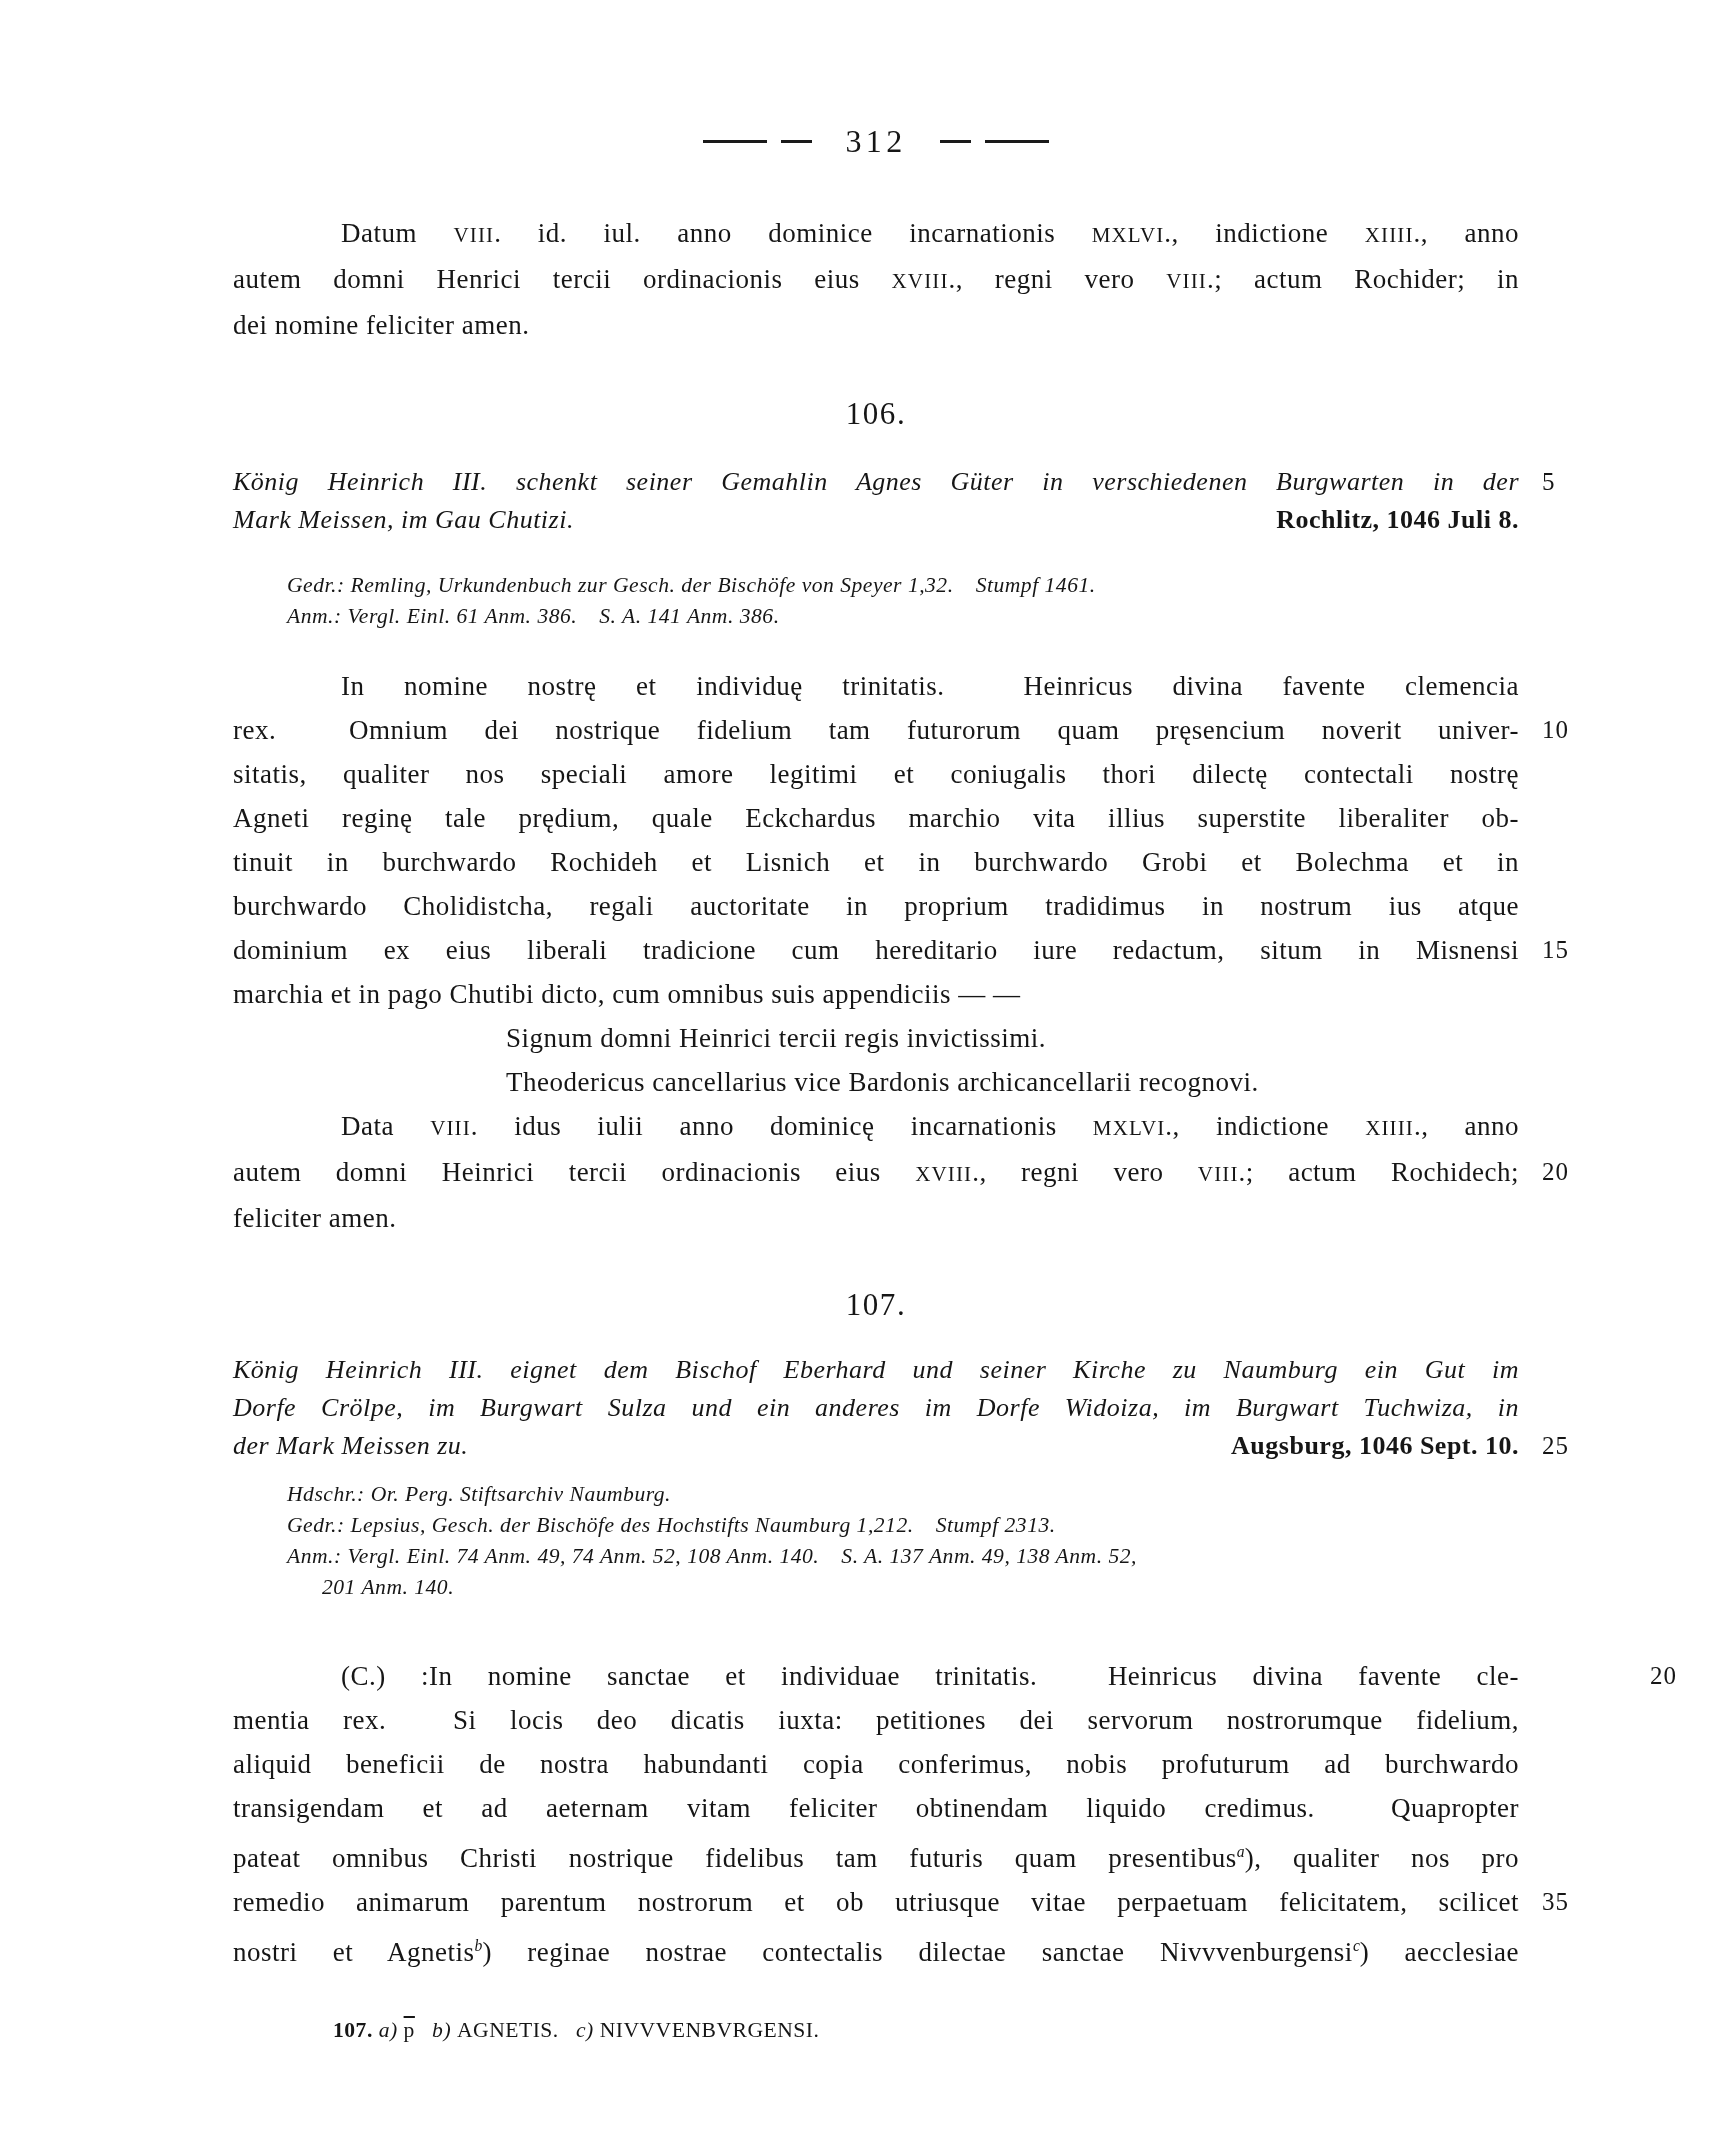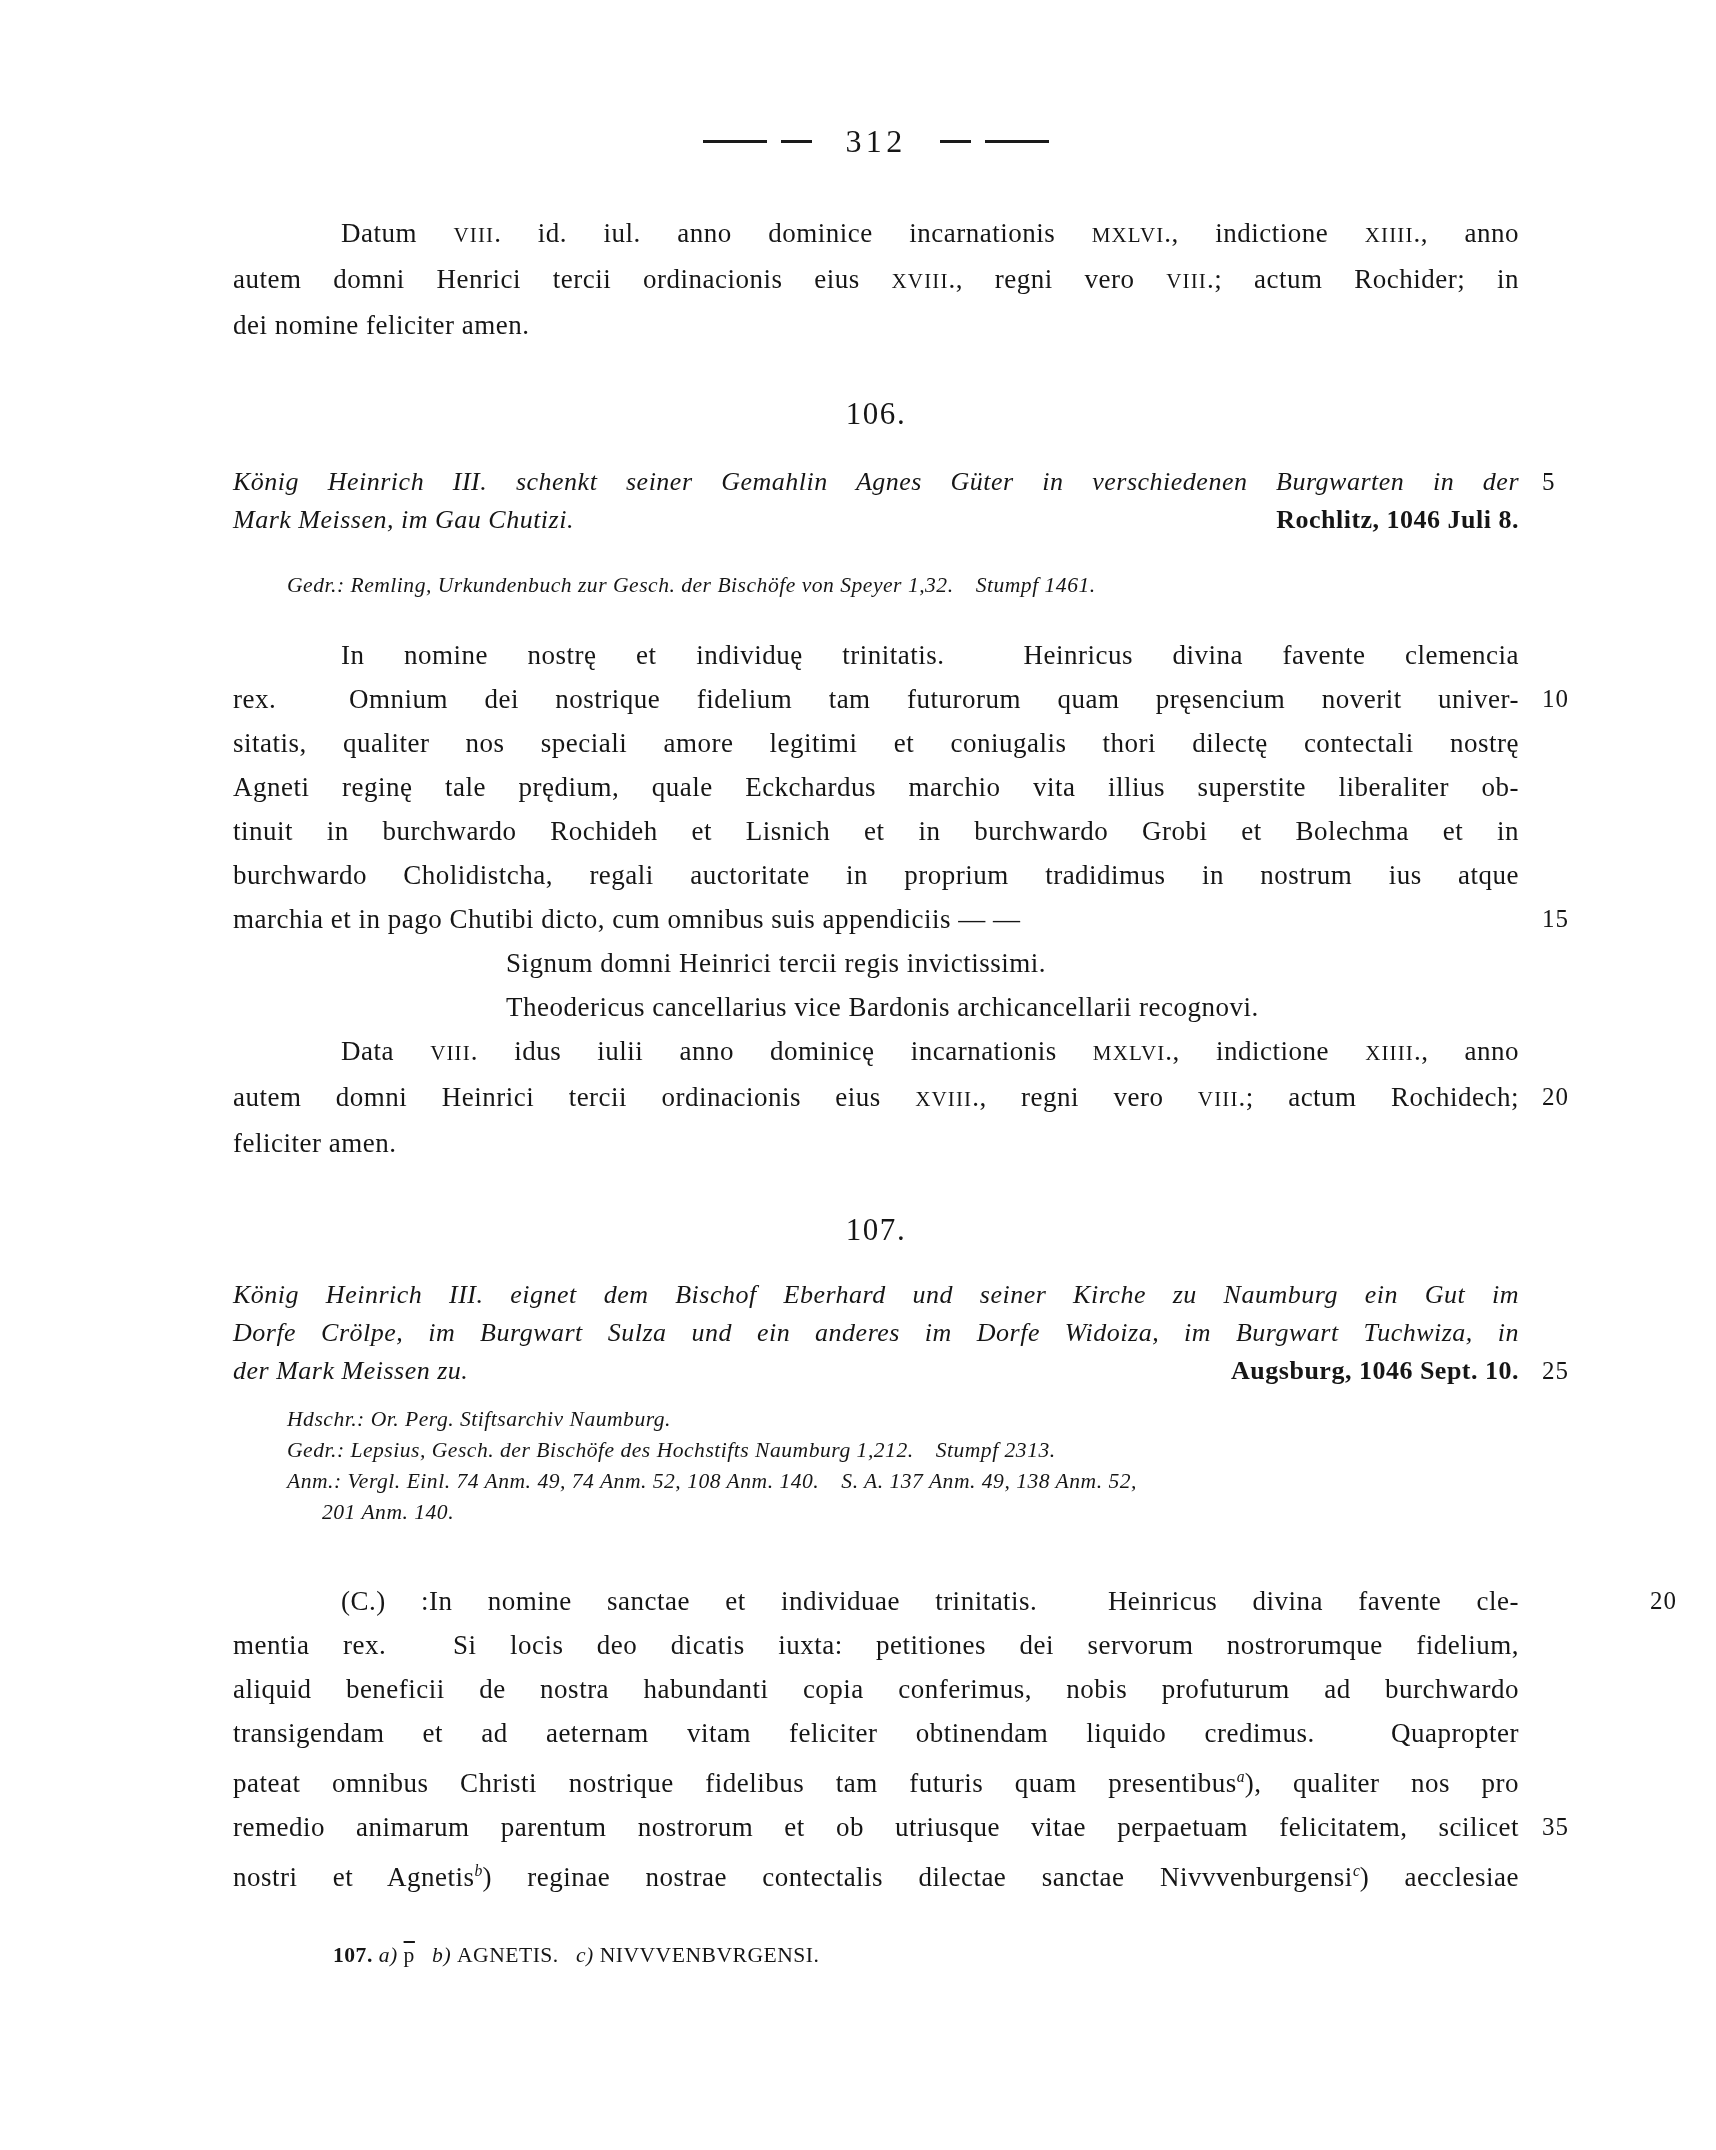--- a/index.html
+++ b/index.html
@@ -99,30 +99,31 @@
 
   <h2 class="charter-head">106.</h2>
 
   <section class="summary">
       <div class="line"><span>König Heinrich III. schenkt seiner Gemahlin Agnes Güter in verschiedenen Burgwarten in der</span><span class="lnum">5</span></div>
       <div class="line dateline"><span class="dl-left">Mark Meissen, im Gau Chutizi.</span><span class="dl-right">Rochlitz, 1046 Juli 8.</span></div>
     </section>
 
   <section class="refs">
       <div class="line"><span>Gedr.: Remling, Urkundenbuch zur Gesch. der Bischöfe von Speyer 1,32. Stumpf 1461.</span></div>
+      <div class="line"><span>Anm.: Vergl. Einl. 61 Anm. 386. S. A. 141 Anm. 386.</span></div>
     </section>
 
   <section class="body-text c106-body">
       <div class="line first"><span>In nomine nostrę et individuę trinitatis.  Heinricus divina favente clemencia</span></div>
       <div class="line"><span>rex.  Omnium dei nostrique fidelium tam futurorum quam pręsencium noverit univer-</span><span class="lnum">10</span></div>
       <div class="line"><span>sitatis, qualiter nos speciali amore legitimi et coniugalis thori dilectę contectali nostrę</span></div>
       <div class="line"><span>Agneti reginę tale prędium, quale Eckchardus marchio vita illius superstite liberaliter ob-</span></div>
       <div class="line"><span>tinuit in burchwardo Rochideh et Lisnich et in burchwardo Grobi et Bolechma et in</span></div>
       <div class="line"><span>burchwardo Cholidistcha, regali auctoritate in proprium tradidimus in nostrum ius atque</span></div>
-      <div class="line"><span class="lnum">15</span></div>
+      <div class="line"><span>dominium ex eius liberali tradicione cum hereditario iure redactum, situm in Misnensi</span><span class="lnum">15</span></div>
       <div class="line last"><span>marchia et in pago Chutibi dicto, cum omnibus suis appendiciis — —</span></div>
       <div class="line sig"><span>Signum domni Heinrici tercii regis invictissimi.</span></div>
       <div class="line sig"><span>Theodericus cancellarius vice Bardonis archicancellarii recognovi.</span></div>
       <div class="line first"><span>Data </span><span class="sc">VIII</span><span>. idus iulii anno dominicę incarnationis </span><span class="sc">MXLVI</span><span>., indictione </span><span class="sc">XIIII</span><span>., anno</span></div>
       <div class="line"><span>autem domni Heinrici tercii ordinacionis eius </span><span class="sc">XVIII</span><span>., regni vero </span><span class="sc">VIII</span><span>.; actum Rochidech;</span><span class="lnum">20</span></div>
       <div class="line last"><span>feliciter amen.</span></div>
     </section>
 
   <h2 class="charter-head h107">107.</h2>
 

